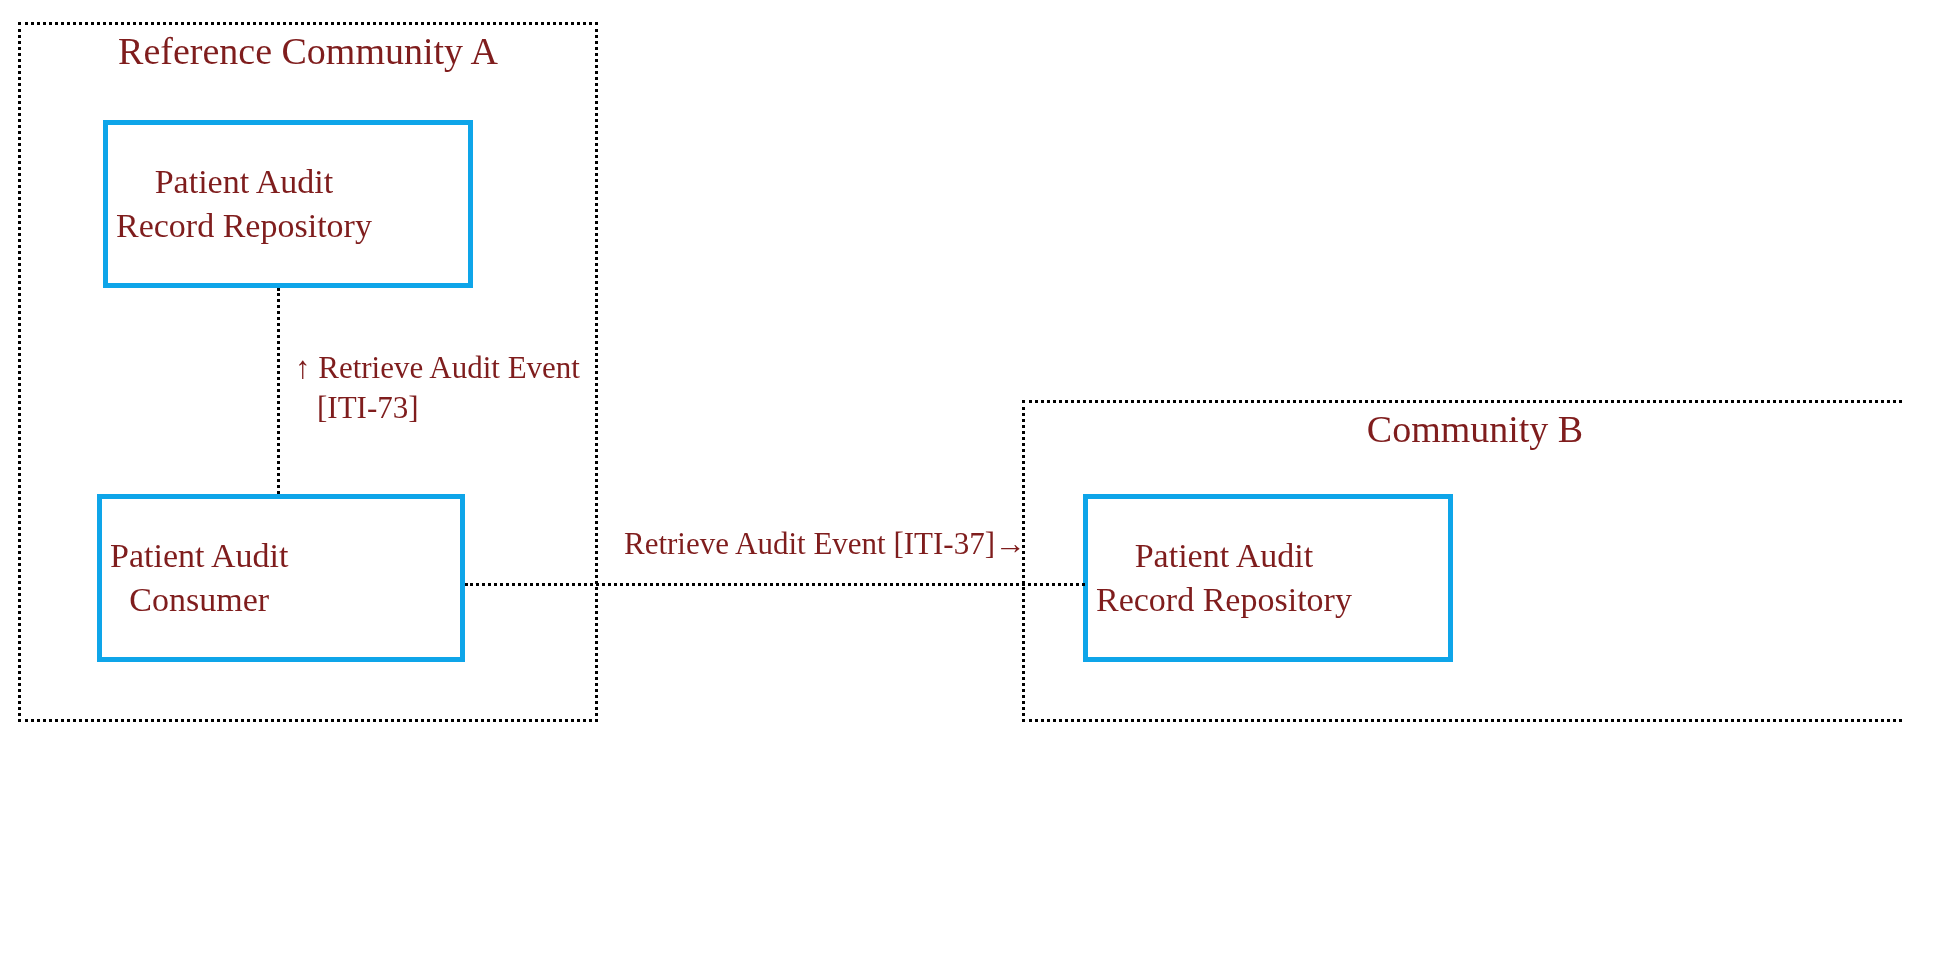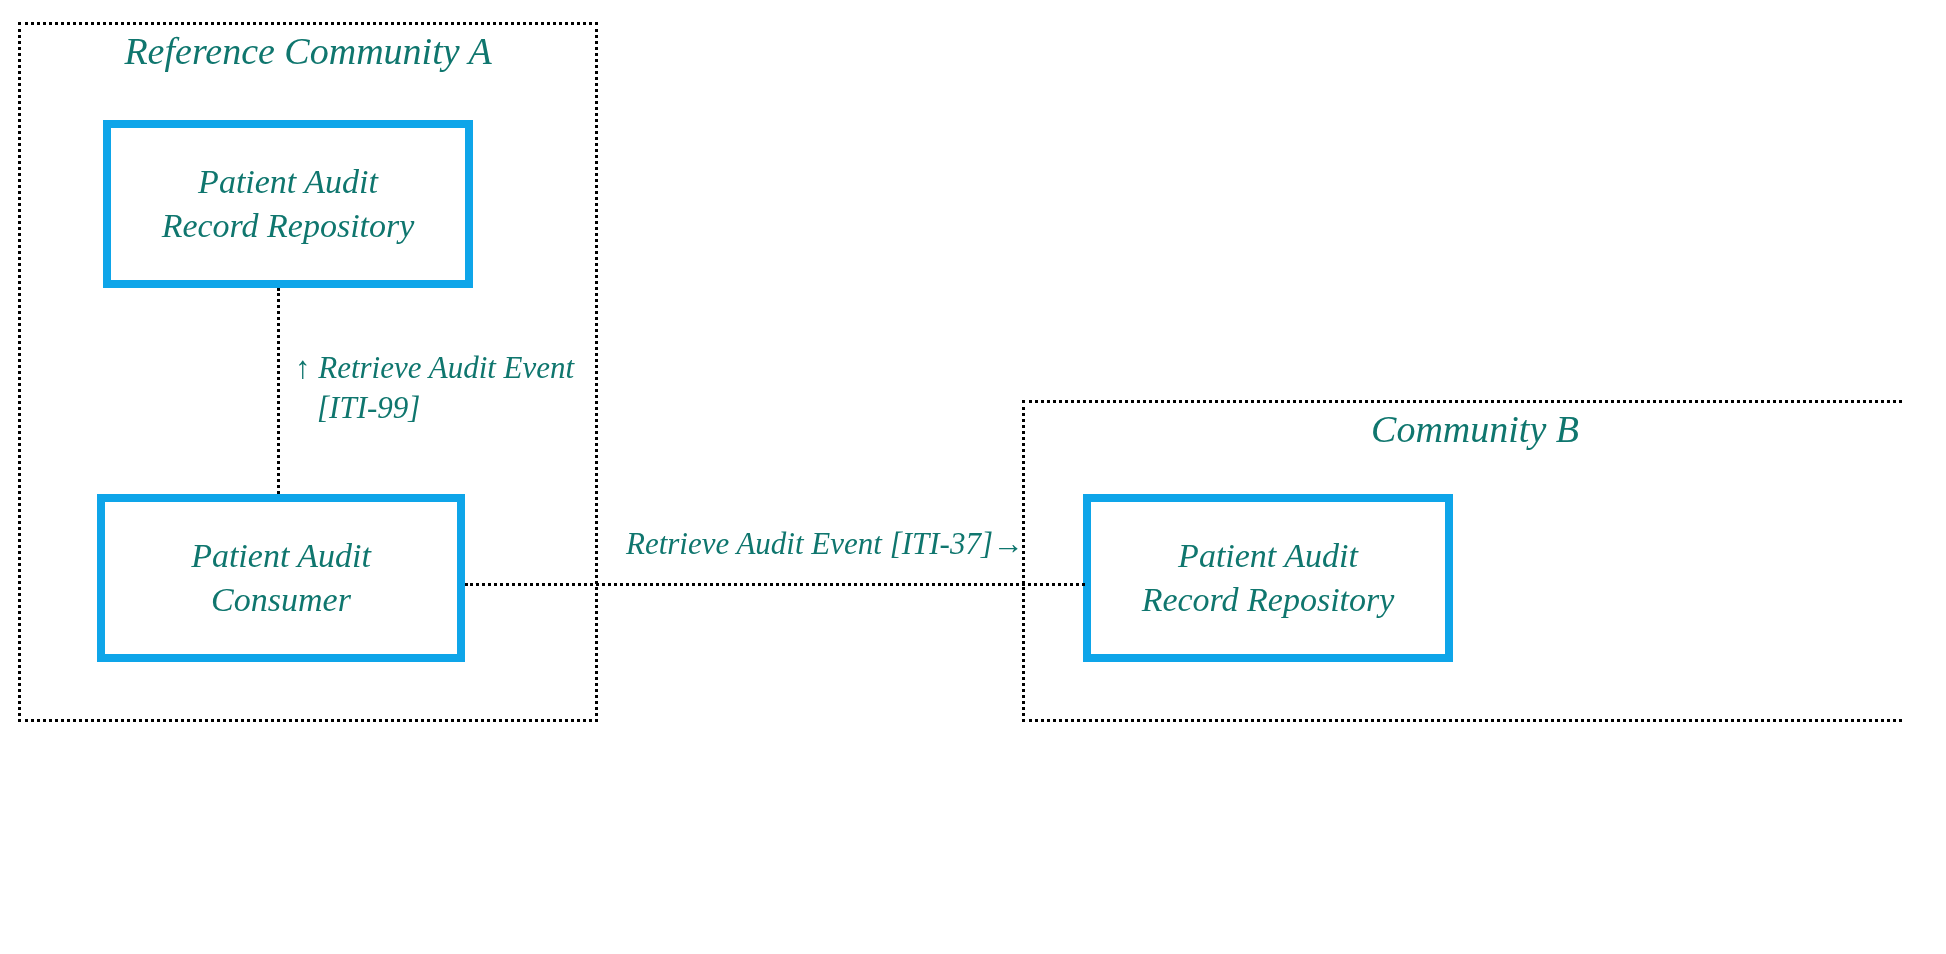--- a/index.html
+++ b/index.html
@@ -6,23 +6,22 @@
     margin: 0;
     padding: 0;
     background: #ffffff;
   }
   #canvas {
     position: relative;
     width: 1902px;
     height: 954px;
     background: #ffffff;
     font-family: "Liberation Serif", "DejaVu Serif", serif;
-    color: #0f766e;
+    color: #7f1d1d;
     overflow: hidden;
-    font-style: italic;
   }
 
   
   .community {
     position: absolute;
     border: 3px dotted #000000;
     box-sizing: border-box;
     background: transparent;
   }
   .community-title {
@@ -31,26 +30,26 @@
     right: 0;
     text-align: center;
     font-size: 38px;
     line-height: 1.05;
     white-space: nowrap;
   }
 
   
   .actor-box {
     position: absolute;
-    border: 8px solid #0ea5e9;
+    border: 5px solid #0ea5e9;
     box-sizing: border-box;
     background: #ffffff;
     display: flex;
     align-items: center;
-    justify-content: center;
+    justify-content: flex-start;
     text-align: center;
   }
   .actor-label {
     font-size: 34px;
     line-height: 1.30;
     white-space: pre-line;
     padding: 0 8px;
   }
 
   
@@ -105,21 +104,21 @@
   </div>
 
   <div class="actor-box" style="left:97px; top:494px; width:368px; height:168px;">
     <span class="actor-label">Patient Audit
 Consumer</span>
   </div>
 
   <div class="conn-vertical" style="left:277px; top:288px; height:206px;"></div>
 
   <div class="txn-label vertical-txn" style="left:295px; top:348px; width:300px;">↑ Retrieve Audit Event
-[ITI-99]</div>
+[ITI-73]</div>
 
   <div class="community" style="left:1022px; top:400px; width:910px; height:322px;">
   </div>
 
   <div class="community-title" style="left:1020px; top:410px; width:910px;">Community B</div>
 
   <div class="actor-box" style="left:1083px; top:494px; width:370px; height:168px;">
     <span class="actor-label">Patient Audit
 Record Repository</span>
   </div>

